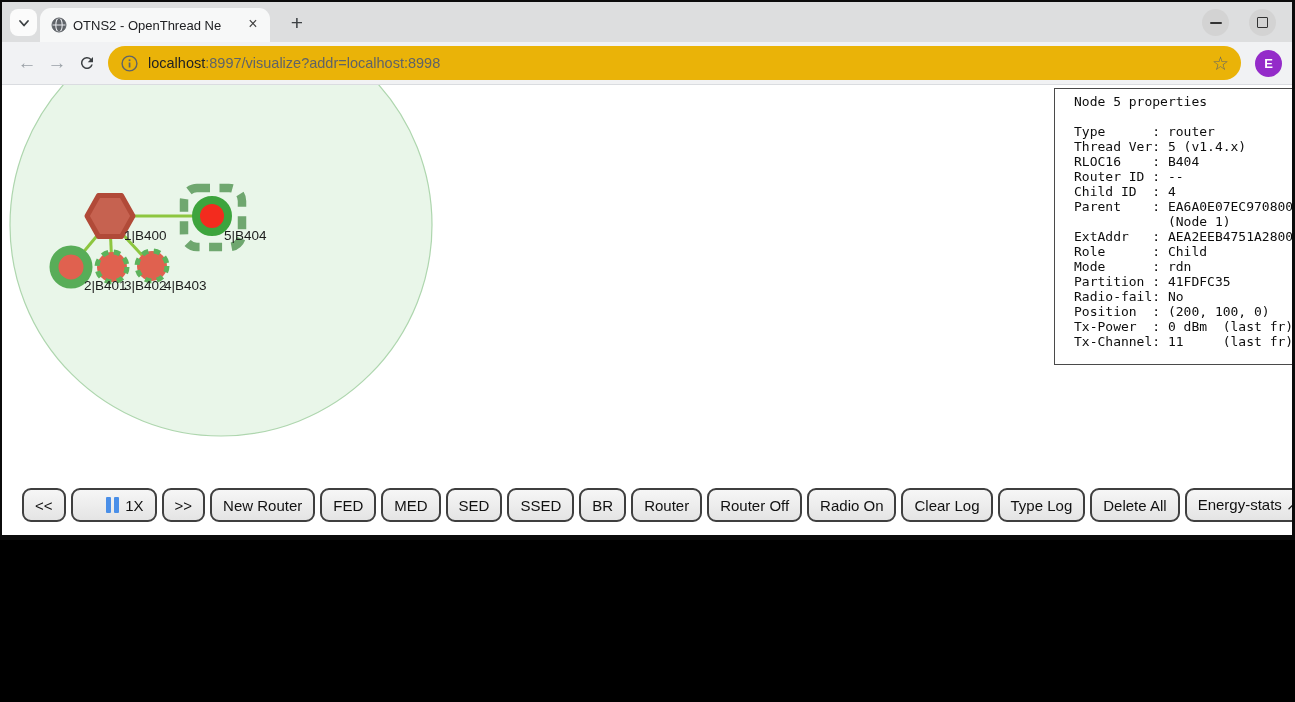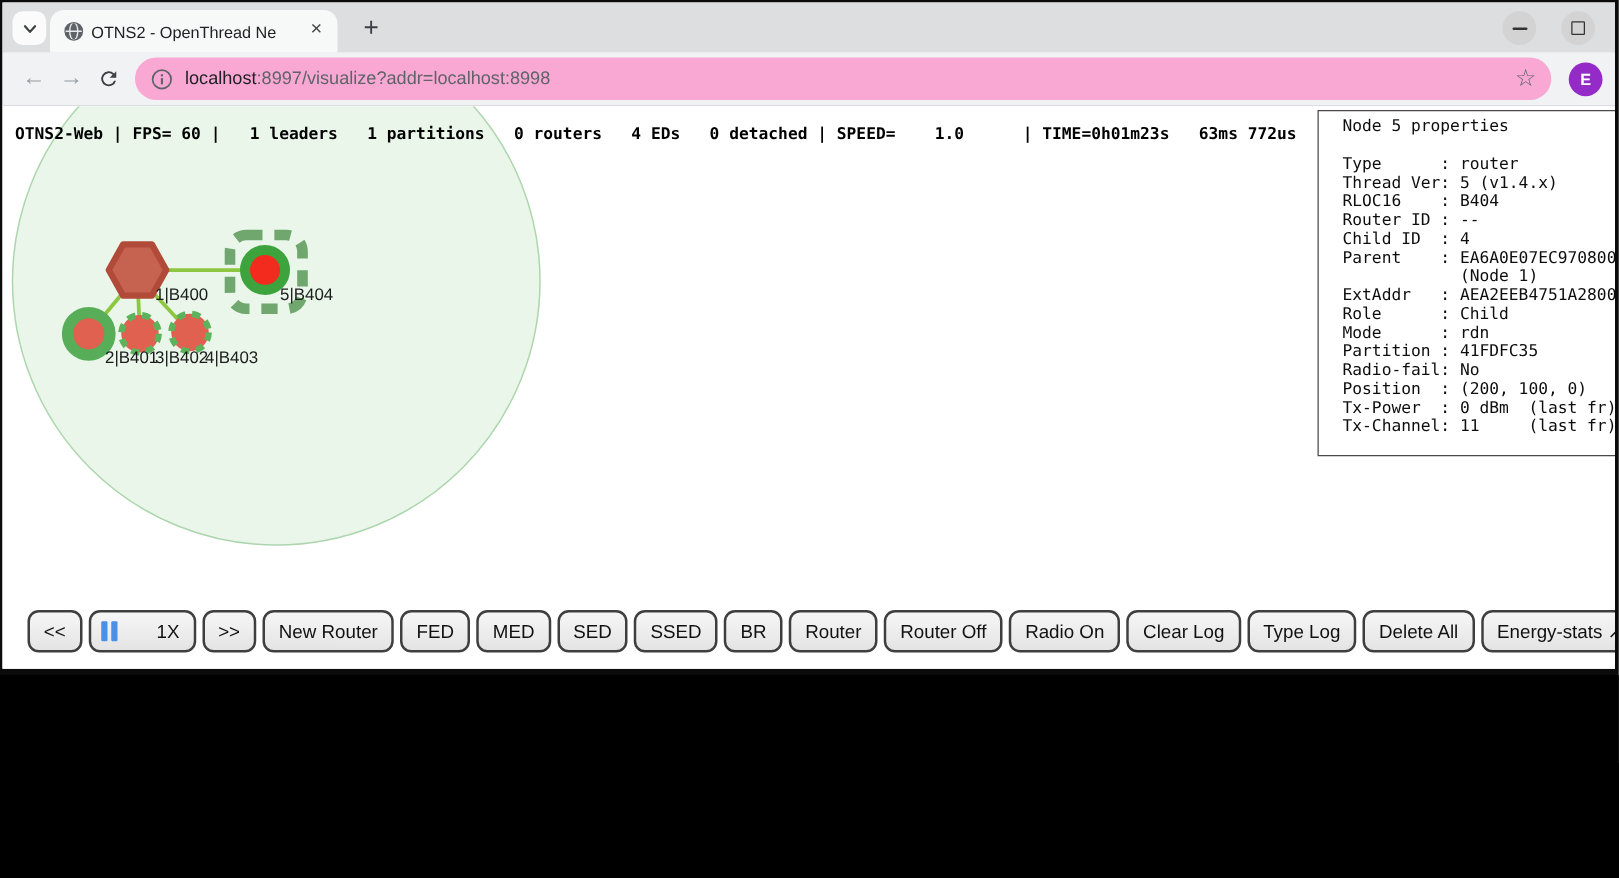--- a/index.html
+++ b/index.html
@@ -52,21 +52,21 @@
     height: 43px; background: #f1f2f4; display: flex; align-items: center;
     padding: 0 10px; flex: none; border-bottom: 1px solid #dadce0;
   }
   .nav-ico {
     width: 30px; height: 30px; display: flex; align-items: center; justify-content: center;
     font-size: 19px; border-radius: 50%; flex: none; cursor: pointer;
   }
   .nav-back, .nav-fwd { color: #9aa0a6; }
   .nav-reload { color: #3c4043; }
   .omnibox {
-    flex: 1; height: 34px; background: #f9a8d4; border-radius: 17px;
+    flex: 1; height: 34px; background: #eab308; border-radius: 17px;
     display: flex; align-items: center; margin: 0 8px 0 6px; padding: 0 12px 0 10px;
   }
   .info-ico {
     width: 22px; height: 22px; display: flex; align-items: center; justify-content: center;
     flex: none; margin-right: 8px; cursor: pointer;
   }
   .url-text { font-size: 14.5px; color: #5f6368; white-space: nowrap; overflow: hidden; flex: 1; }
   .url-text b { color: #202124; font-weight: normal; }
   .star-ico { font-size: 19px; color: #5f6368; flex: none; margin-left: 10px; cursor: pointer; }
   .avatar {
@@ -101,21 +101,21 @@
   
   .controls-row {
     position: absolute; left: 20px; bottom: 13px; display: flex; gap: 5px; align-items: center;
   }
   .ctl-btn {
     height: 34px; padding: 0 11px; border: 2px solid #3f3f3f; border-radius: 9px;
     background: linear-gradient(#f6f6f6, #e4e4e4); font-family: "Liberation Sans", sans-serif;
     font-size: 15px; color: #111; display: flex; align-items: center; justify-content: center;
     white-space: nowrap; cursor: pointer; flex: none;
   }
-  .ctl-btn.speed-btn { width: 86px; justify-content: space-between; padding-left: 8px; gap: 6px; }
+  .ctl-btn.speed-btn { width: 86px; justify-content: flex-end; padding-left: 8px; gap: 6px; }
   .pause-ico { display: inline-flex; gap: 3px; }
   .pause-ico i { display: block; width: 5px; height: 16px; background: #4a8fe8; border-radius: 1px; }
 </style>
 </head>
 <body>
 
 <div class="window">
 
   <div class="titlebar">
     <div class="tab-search-btn">
@@ -193,21 +193,20 @@
 
       <g font-family="&quot;Liberation Sans&quot;, sans-serif" font-size="13.5" fill="#1c1c1c">
         <text x="122" y="155">1|B400</text>
         <text x="222" y="155">5|B404</text>
         <text x="82" y="205">2|B401</text>
         <text x="122" y="205">3|B402</text>
         <text x="162" y="205">4|B403</text>
       </g>
     </svg>
 
-    <pre class="status-line">OTNS2-Web | FPS= 60 |   1 leaders   1 partitions   0 routers   4 EDs   0 detached | SPEED=    1.0      | TIME=0h01m23s   63ms 772us</pre>
 
     <div class="props-panel">
       <pre>Node 5 properties
 
 Type      : router
 Thread Ver: 5 (v1.4.x)
 RLOC16    : B404
 Router ID : --
 Child ID  : 4
 Parent    : EA6A0E07EC970800

